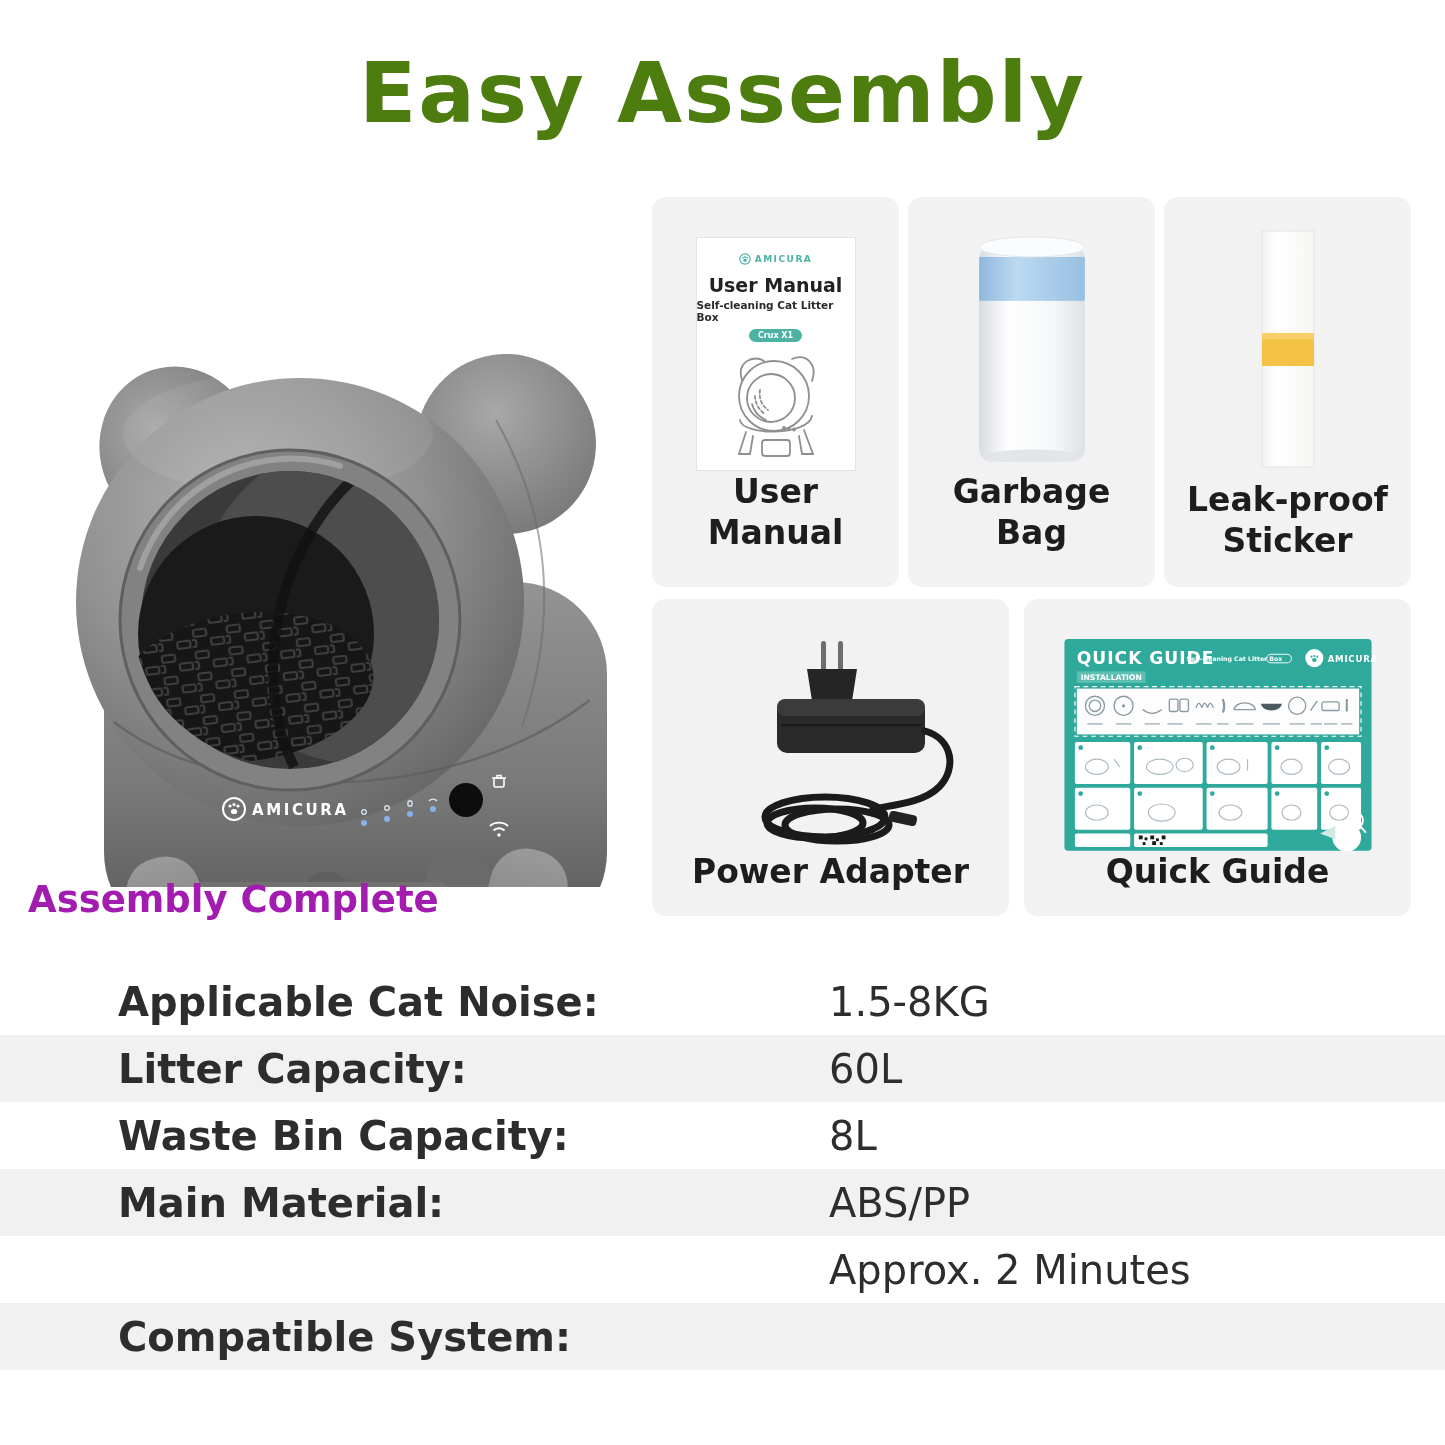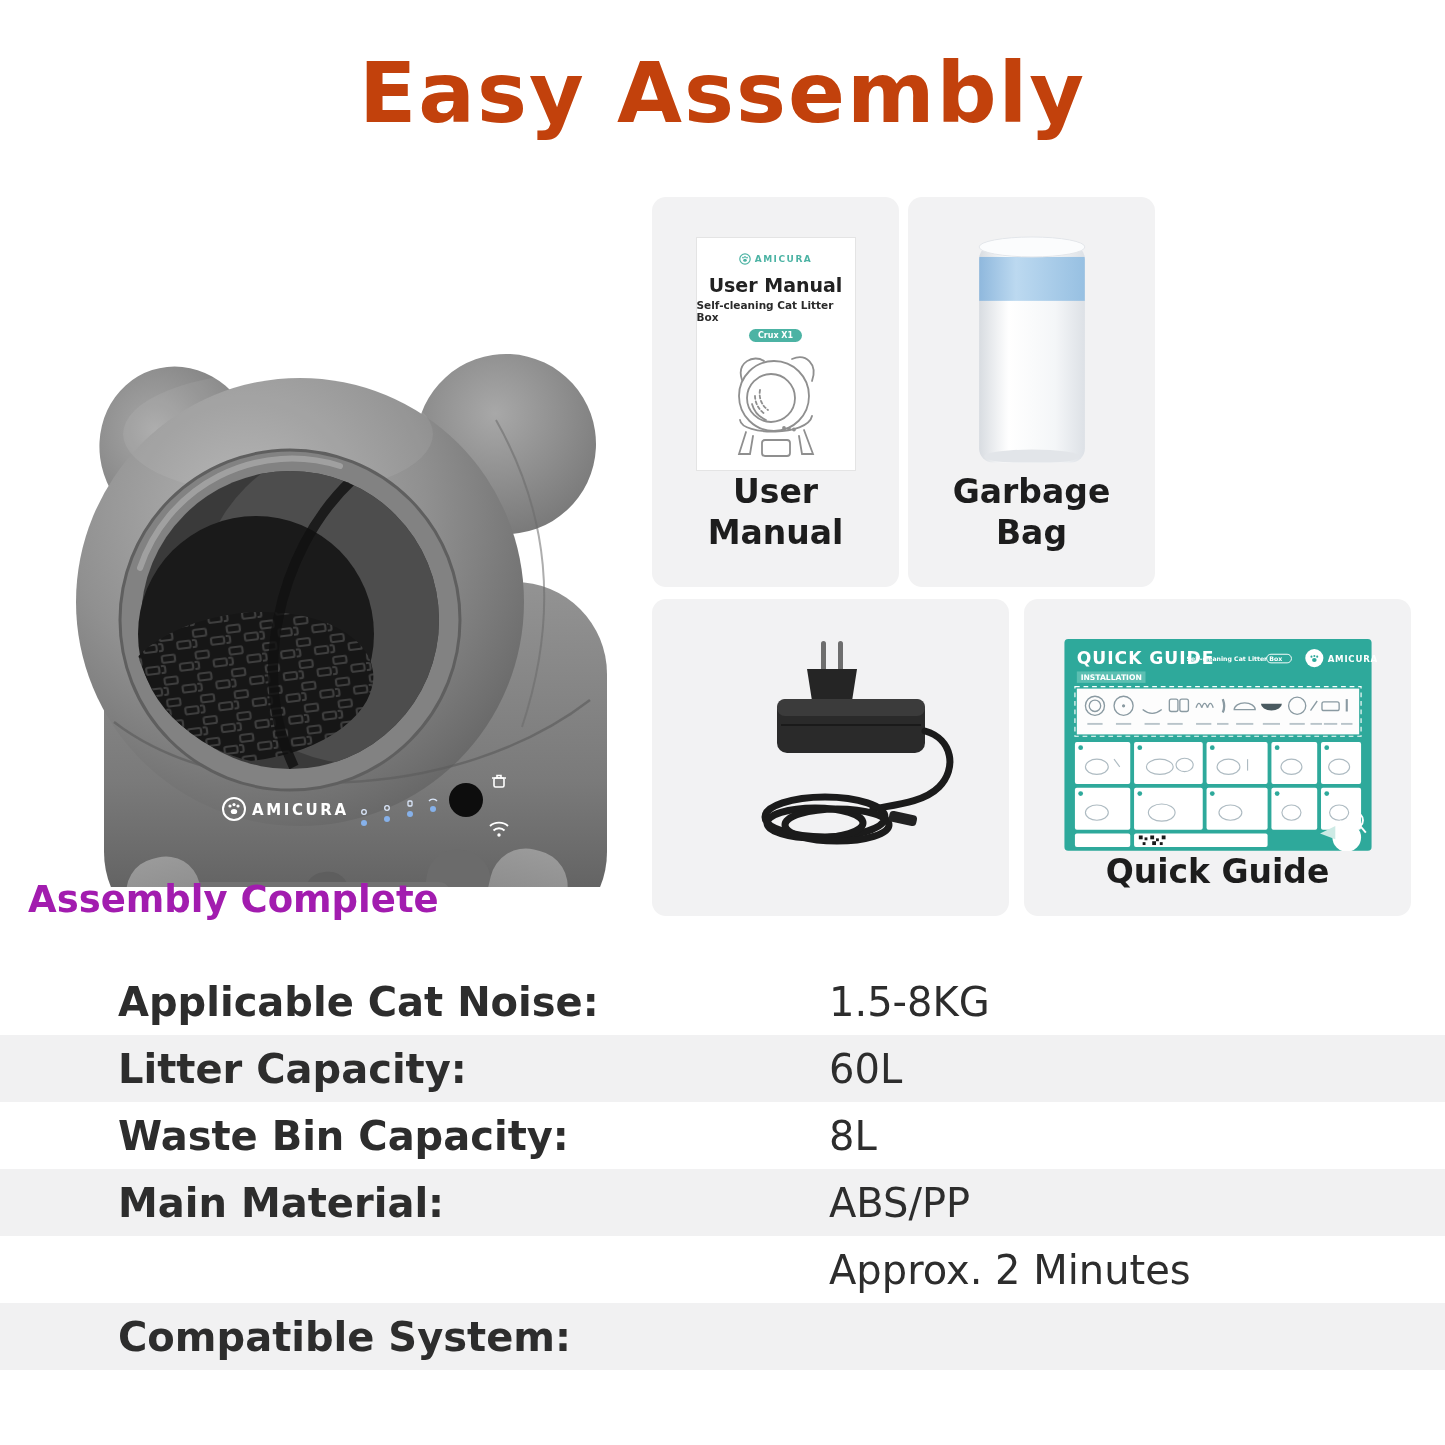--- a/index.html
+++ b/index.html
@@ -1,19 +1,19 @@
 <!DOCTYPE html>
 <html><head>
 <meta charset="utf-8">
 <style>
   html,body{margin:0;padding:0;background:#fff;}
   .page{position:relative;width:1445px;height:1445px;background:#fff;overflow:hidden;
         font-family:"DejaVu Sans","Liberation Sans",sans-serif;color:#222;}
   .title{position:absolute;top:44px;left:0;width:100%;margin:0;text-align:center;
-         font-size:84px;font-weight:800;letter-spacing:2px;color:#c2410c;}
+         font-size:84px;font-weight:800;letter-spacing:2px;color:#4d7c0f;}
   
   .product-wrap{position:absolute;left:28px;top:182px;width:615px;height:705px;}
   .product-wrap svg{width:100%;height:100%;display:block;}
   .product-caption{position:absolute;left:28px;top:878px;width:615px;text-align:left;
                    font-size:37px;font-weight:700;color:#a21caf;}
   
   .card{position:absolute;background:#f2f2f3;border-radius:14px;display:flex;
         flex-direction:column;align-items:center;}
   #card-manual {left:652px; top:197px; width:247px; height:390px;}
   #card-bag    {left:908px; top:197px; width:247px; height:390px;}
@@ -216,39 +216,55 @@
           </clipPath>
       </defs>
       <rect x="8" y="14" width="106" height="218" rx="14" fill="url(#bagG)"></rect>
       <rect x="8" y="26" width="106" height="44" fill="url(#blueG)" clip-path="url(#bagClip)"></rect>
       <ellipse cx="61" cy="16" rx="53" ry="10" fill="#fbfcfd" stroke="#e3e6ea" stroke-width="1"></ellipse>
       <ellipse cx="61" cy="226" rx="48" ry="7" fill="#e2e5e9" clip-path="url(#bagClip)"></ellipse>
     </svg>
     <div class="card-caption">Garbage Bag</div>
   </div>
 
+  <div class="card" id="card-sticker">
+    <svg class="acc-art" width="72" height="244" viewBox="0 0 72 244">
+      <defs>
+        <linearGradient id="stG" x1="0" y1="0" x2="1" y2="0">
+          <stop offset="0%" stop-color="#f2f2f0"></stop>
+            <stop offset="30%" stop-color="#ffffff"></stop>
+          <stop offset="100%" stop-color="#f6f6f4"></stop>
+        </linearGradient>
+      </defs>
+      <rect x="10" y="4" width="52" height="236" fill="url(#stG)" stroke="#e4e4e2" stroke-width="1"></rect>
+      <rect x="10" y="106" width="52" height="33" fill="#f4c245"></rect>
+      <rect x="10" y="106" width="52" height="6" fill="#f7d06b"></rect>
+    </svg>
+    <div class="card-caption">Leak-proof Sticker</div>
+  </div>
 
   <div class="card" id="card-adapter">
     <svg class="acc-art" width="268" height="212" viewBox="0 0 268 212">
       <g>
         <rect x="124" y="4" width="5" height="30" rx="2.5" fill="#6e6e6e"></rect>
         <rect x="141" y="4" width="5" height="30" rx="2.5" fill="#6e6e6e"></rect>
         <path d="M110,32 h50 l-5,32 h-40 z" fill="#252525"></path>
         <rect x="80" y="62" width="148" height="54" rx="10" fill="#2a2a2a"></rect>
         <rect x="80" y="62" width="148" height="17" rx="8" fill="#3b3b3b"></rect>
         <line x1="84" y1="88" x2="224" y2="88" stroke="#1a1a1a" stroke-width="2"></line>
       </g>
       <g stroke="#1b1b1b" stroke-width="7" fill="none" stroke-linecap="round">
         <path d="M228,94 C256,102 260,132 242,150 C226,166 196,168 176,172"></path>
         <ellipse cx="128" cy="180" rx="60" ry="20"></ellipse>
         <ellipse cx="118" cy="186" rx="48" ry="15"></ellipse>
         <ellipse cx="140" cy="188" rx="52" ry="16"></ellipse>
       </g>
       <rect x="192" y="176" width="28" height="11" rx="4" fill="#222" transform="rotate(12 206 181)"></rect>
     </svg>
+    <div class="card-caption">Power Adapter</div>
   </div>
 
   <div class="card" id="card-guide">
     <svg class="acc-art" width="322" height="222" viewBox="0 0 322 222">
       <rect x="0" y="0" width="322" height="222" rx="4" fill="#2ea99b"></rect>
       <text x="13" y="26" font-size="18" font-weight="bold" fill="#ffffff" letter-spacing="1">QUICK GUIDE</text>
       <text x="128" y="23" font-size="6.5" font-weight="bold" fill="#ffffff">Self-cleaning Cat Litter Box</text>
       <rect x="212" y="16" width="26" height="9" rx="4.5" fill="none" stroke="#ffffff" stroke-width="1"></rect>
       <g>
         <circle cx="262" cy="20" r="9.5" fill="#ffffff"></circle>

